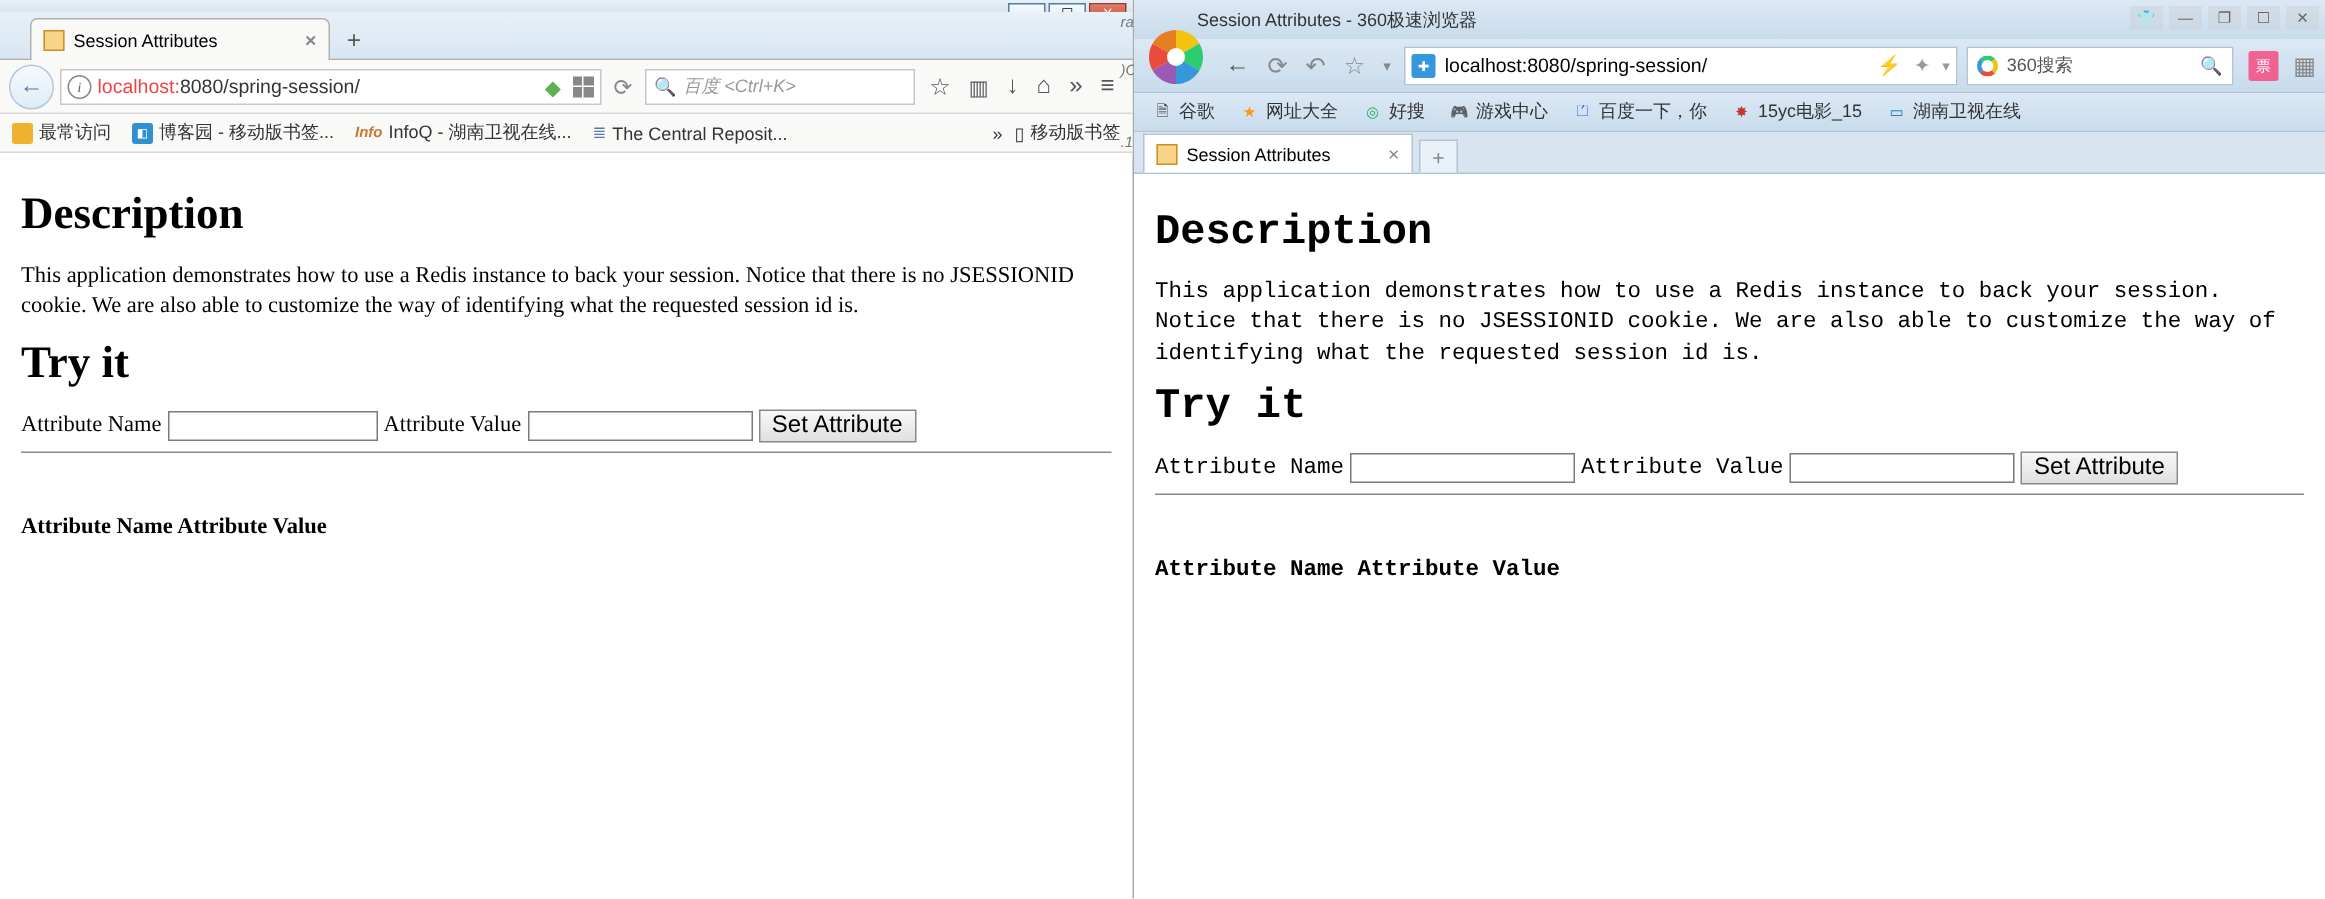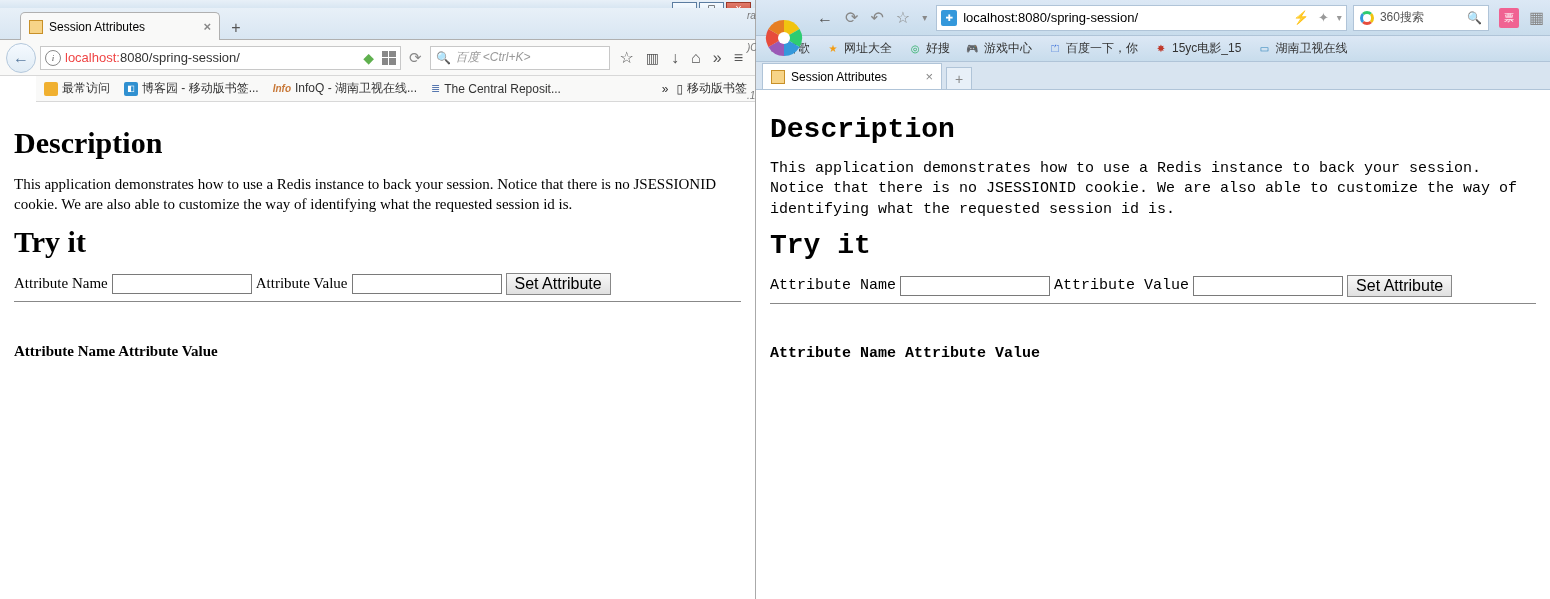--- a/index.html
+++ b/index.html
@@ -30,21 +30,21 @@
     .ff-url .right-icons { margin-left:auto; display:flex; align-items:center; gap:8px; }
     .shield { color:#5fb04e; font-size:14px; }
     .grid4 { width:14px;height:14px;display:grid;grid-template:repeat(2,1fr)/repeat(2,1fr);gap:1px; }
     .grid4 i { background:#888; }
     .ff-search { width: 180px; height: 24px; border: 1px solid #c8c8c8; background: #fff; display: flex; align-items: center; padding: 0 6px; gap: 4px; color:#999; font-style: italic; font-size:12px; }
     .ff-search .mag { color:#888; font-style:normal; }
     .reload { color:#888; font-size:15px; padding:0 4px; }
     .nav-icons { display:flex; align-items:center; gap:12px; padding:0 6px; color:#555; }
     .nav-icons span { font-size:16px; }
 
-    .ff-bookmarks { height: 26px; background: #f9f9f8; border-bottom: 1px solid #d8d8d8; display:flex; align-items:center; padding:0 8px; gap:14px; font-size:12px; color:#333;margin-left:36px; }
+    .ff-bookmarks { height: 26px; background: #f9f9f8; border-bottom: 1px solid #d8d8d8; display:flex; align-items:center; padding:0 8px; gap:14px; font-size:12px; color:#333; }
     .bm { display:flex; align-items:center; gap:4px; white-space:nowrap; }
     .bm .ico { width:14px;height:14px;display:inline-block; }
     .ico-clock { background:#f0b030;border-radius:2px; }
     .ico-blue { background:#3090d0;border-radius:2px;color:#fff;font-size:8px;text-align:center;line-height:14px; }
     .ico-info { color:#c87838;font-size:10px;font-weight:bold;font-style:italic;width:auto;height:auto; }
     .ico-lines { color:#5878b0;font-size:11px; }
     .ff-bookmarks .right { margin-left:auto; display:flex; align-items:center; gap:8px; }
 
     
     .cn-titlebar { height: 26px; background: linear-gradient(#dce8f5,#c8dcec); display:flex; align-items:center; padding:0 8px 0 42px; font-size:12px; color:#333; position:relative; }
@@ -53,21 +53,21 @@
 
     .cn-logo { position:absolute; left:6px; top:16px; width:44px; height:44px; z-index:5; }
     .cn-logo svg { width:44px;height:44px; }
 
     .cn-nav { height: 36px; background: linear-gradient(#dce8f5,#c8dcec); display:flex; align-items:center; padding:0 6px 0 58px; gap:6px; border-bottom:1px solid #b0c4d8; }
     .cn-navbtn { color:#888; font-size:16px; padding:0 3px; }
     .cn-navbtn.active { color:#555; }
     .cn-url { flex:1; height:26px; background:#fff; border:1px solid #b0c4d8; display:flex; align-items:center; padding:0 4px; gap:6px; font-size:13px; }
     .cn-url .shield-blue { width:16px;height:16px;background:#3498db;color:#fff;display:flex;align-items:center;justify-content:center;font-size:9px;border-radius:2px; }
     .cn-url .right-icons { margin-left:auto;display:flex;gap:8px;align-items:center;color:#999;font-size:13px; }
-    .cn-search { width:136px; height:26px; background:#fff; border:1px solid #b0c4d8; display:flex; align-items:center; padding:0 6px; gap:6px; font-size:12px; color:#555; }
+    .cn-search { width:178px; height:26px; background:#fff; border:1px solid #b0c4d8; display:flex; align-items:center; padding:0 6px; gap:6px; font-size:12px; color:#555; }
     .cn-search .O { width:14px;height:14px;border:3px solid #2ecc71;border-right-color:#f1c40f;border-bottom-color:#e74c3c;border-left-color:#3498db;border-radius:50%; }
     .cn-ticket { width:20px;height:20px;background:#f06292;color:#fff;font-size:10px;display:flex;align-items:center;justify-content:center;border-radius:2px;margin-left:4px; }
     .cn-cube { color:#888;font-size:16px;margin-left:4px; }
 
     .cn-bookmarks { height:26px; background: linear-gradient(#dce8f5,#c8dcec); border-bottom:1px solid #b0c4d8; display:flex; align-items:center; padding:0 8px 0 12px; gap:16px; font-size:12px; color:#333; }
     .cn-bm { display:flex;align-items:center;gap:4px;white-space:nowrap; }
     .cn-bm .i { width:14px;height:14px;display:inline-flex;align-items:center;justify-content:center;font-size:10px; }
 
     .cn-tabstrip { height:28px; background:#d8e4f0; display:flex; align-items:flex-end; padding:0 6px; border-bottom:1px solid #b0c4d8; }
     .cn-tab { height:26px; min-width:180px; background:#fff; border:1px solid #b0c4d8; border-bottom:none; display:flex; align-items:center; padding:0 8px; gap:6px; font-size:12px; }
@@ -187,20 +187,30 @@
       <div class="thead">
         <span>Attribute Name</span>
         <span>Attribute Value</span>
       </div>
     </div>
 
     <div class="midstrip">ra<br><br>)C<br><br><br>.1</div>
   </div>
 
   <div class="browser b-right">
+    <div class="cn-titlebar">
+      <span>Session Attributes - 360极速浏览器</span>
+      <div class="winbtns">
+        <span class="winbtn">👕</span>
+        <span class="winbtn">—</span>
+        <span class="winbtn">❐</span>
+        <span class="winbtn">☐</span>
+        <span class="winbtn">✕</span>
+      </div>
+    </div>
     <div class="cn-logo">
       <svg viewBox="0 0 44 44">
           <g transform="translate(22,22)">
         <path d="M0,0 L0,-18 A18,18 0 0,1 15.6,-9 Z" fill="#f1c40f"></path>
         <path d="M0,0 L15.6,-9 A18,18 0 0,1 15.6,9 Z" fill="#2ecc71"></path>
         <path d="M0,0 L15.6,9 A18,18 0 0,1 0,18 Z" fill="#3498db"></path>
         <path d="M0,0 L0,18 A18,18 0 0,1 -15.6,9 Z" fill="#9b59b6"></path>
         <path d="M0,0 L-15.6,9 A18,18 0 0,1 -15.6,-9 Z" fill="#e74c3c"></path>
         <path d="M0,0 L-15.6,-9 A18,18 0 0,1 0,-18 Z" fill="#e67e22"></path>
         <circle r="6" fill="#fff"></circle>

